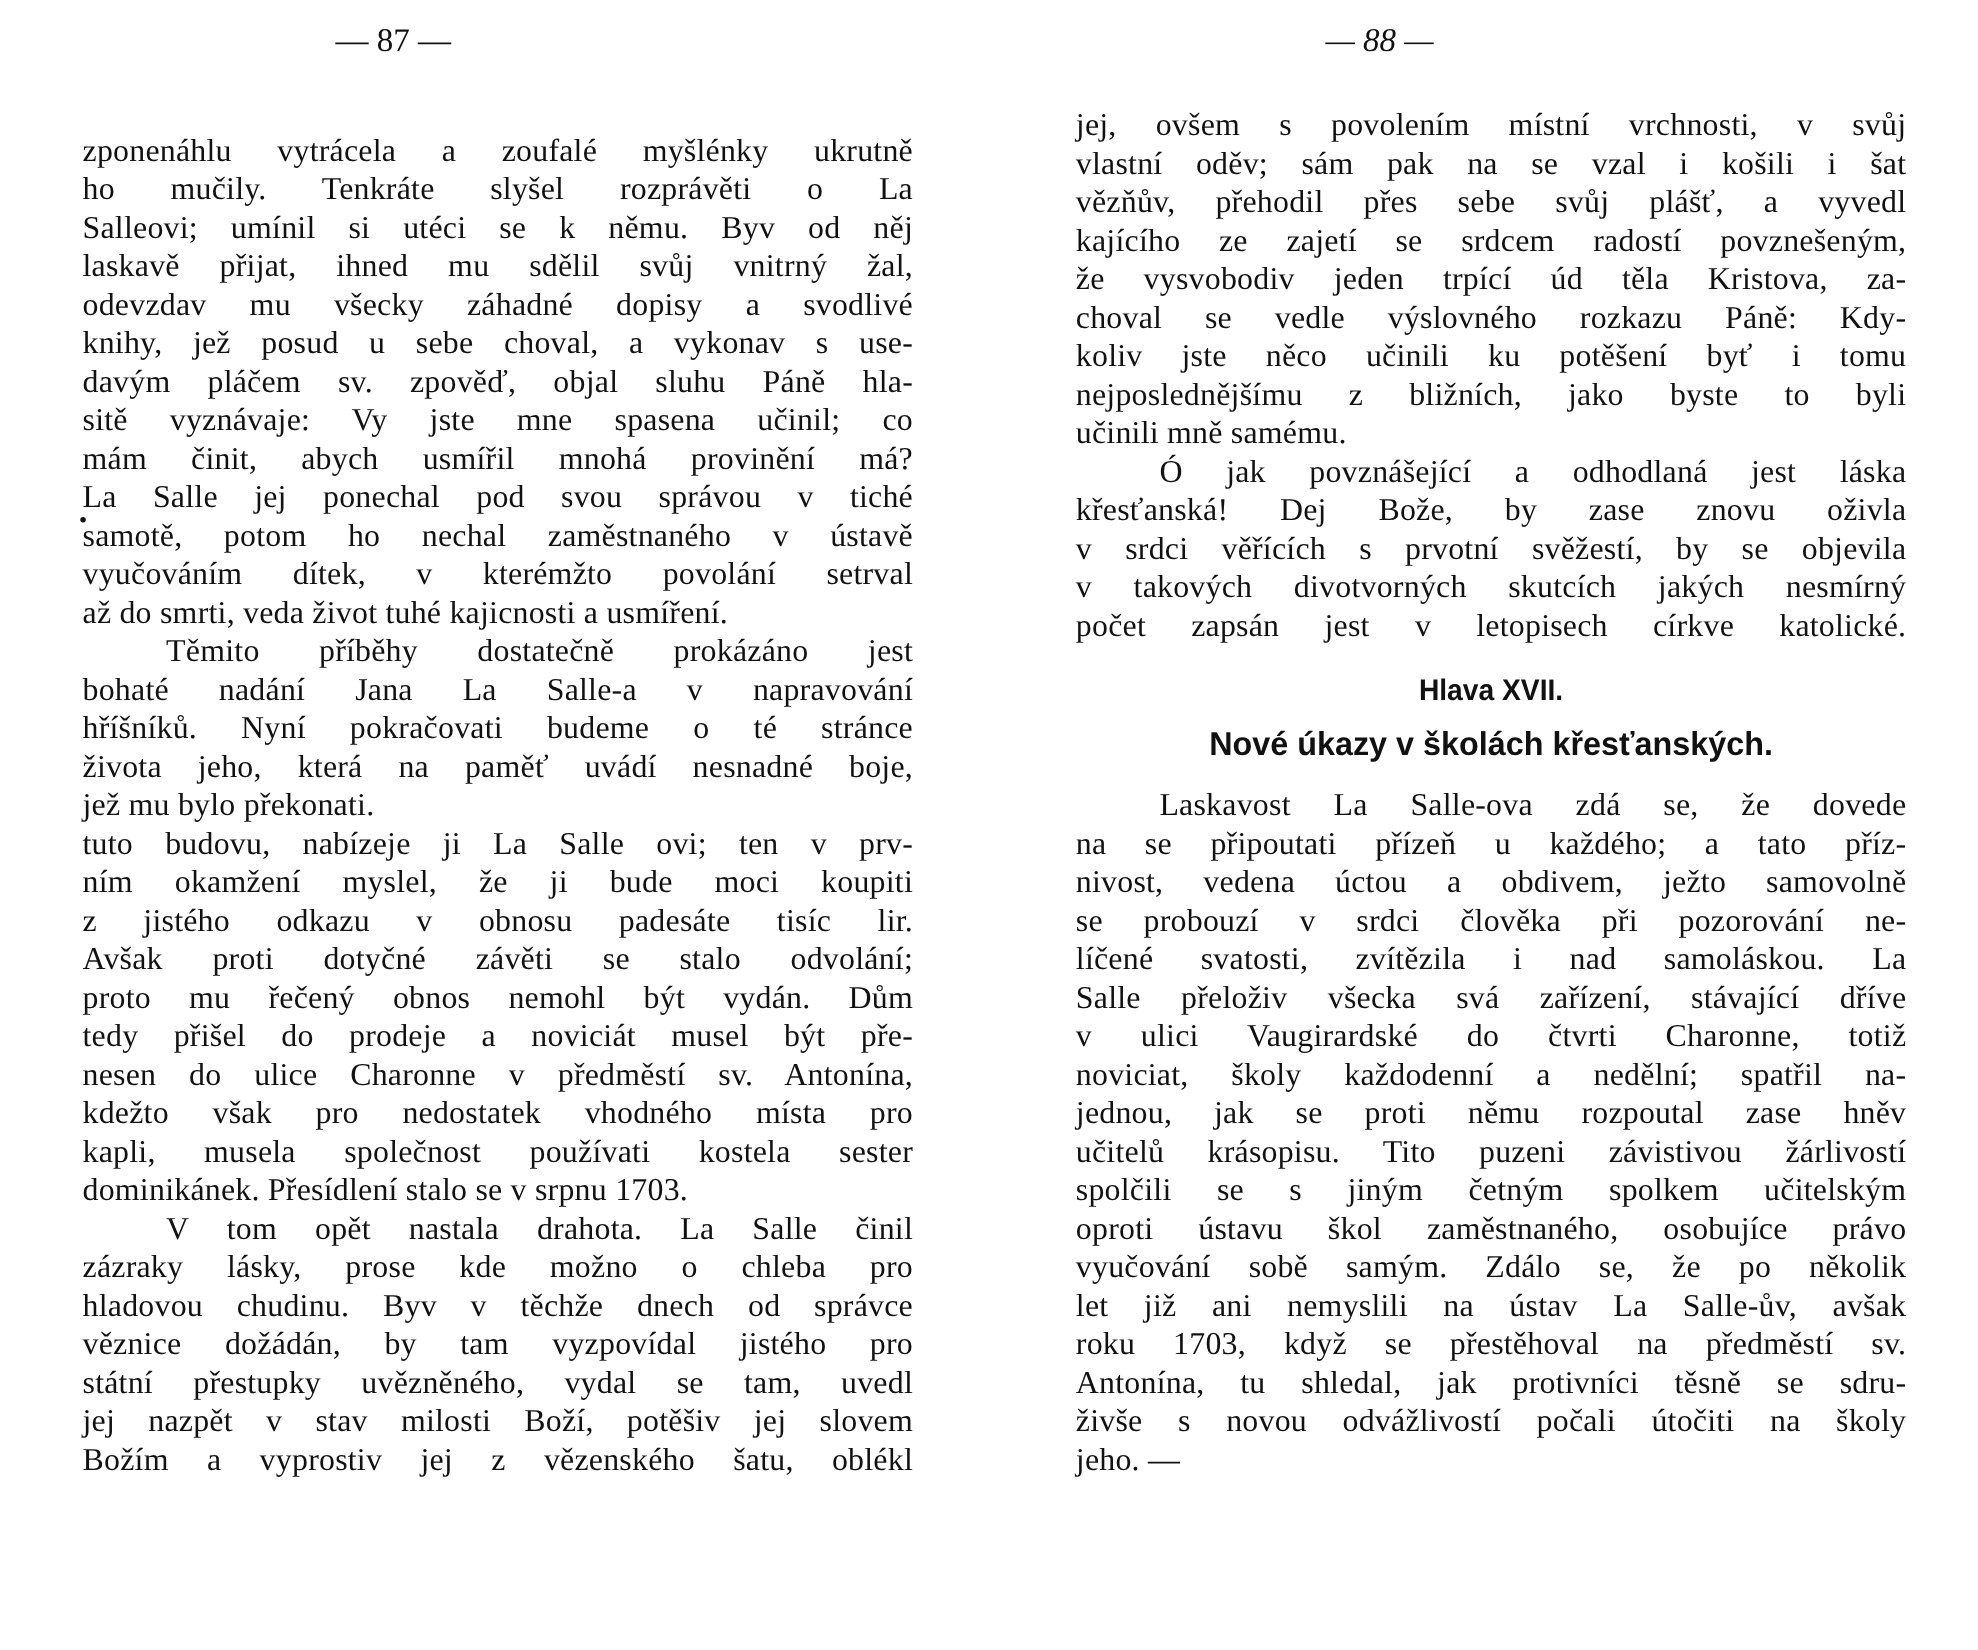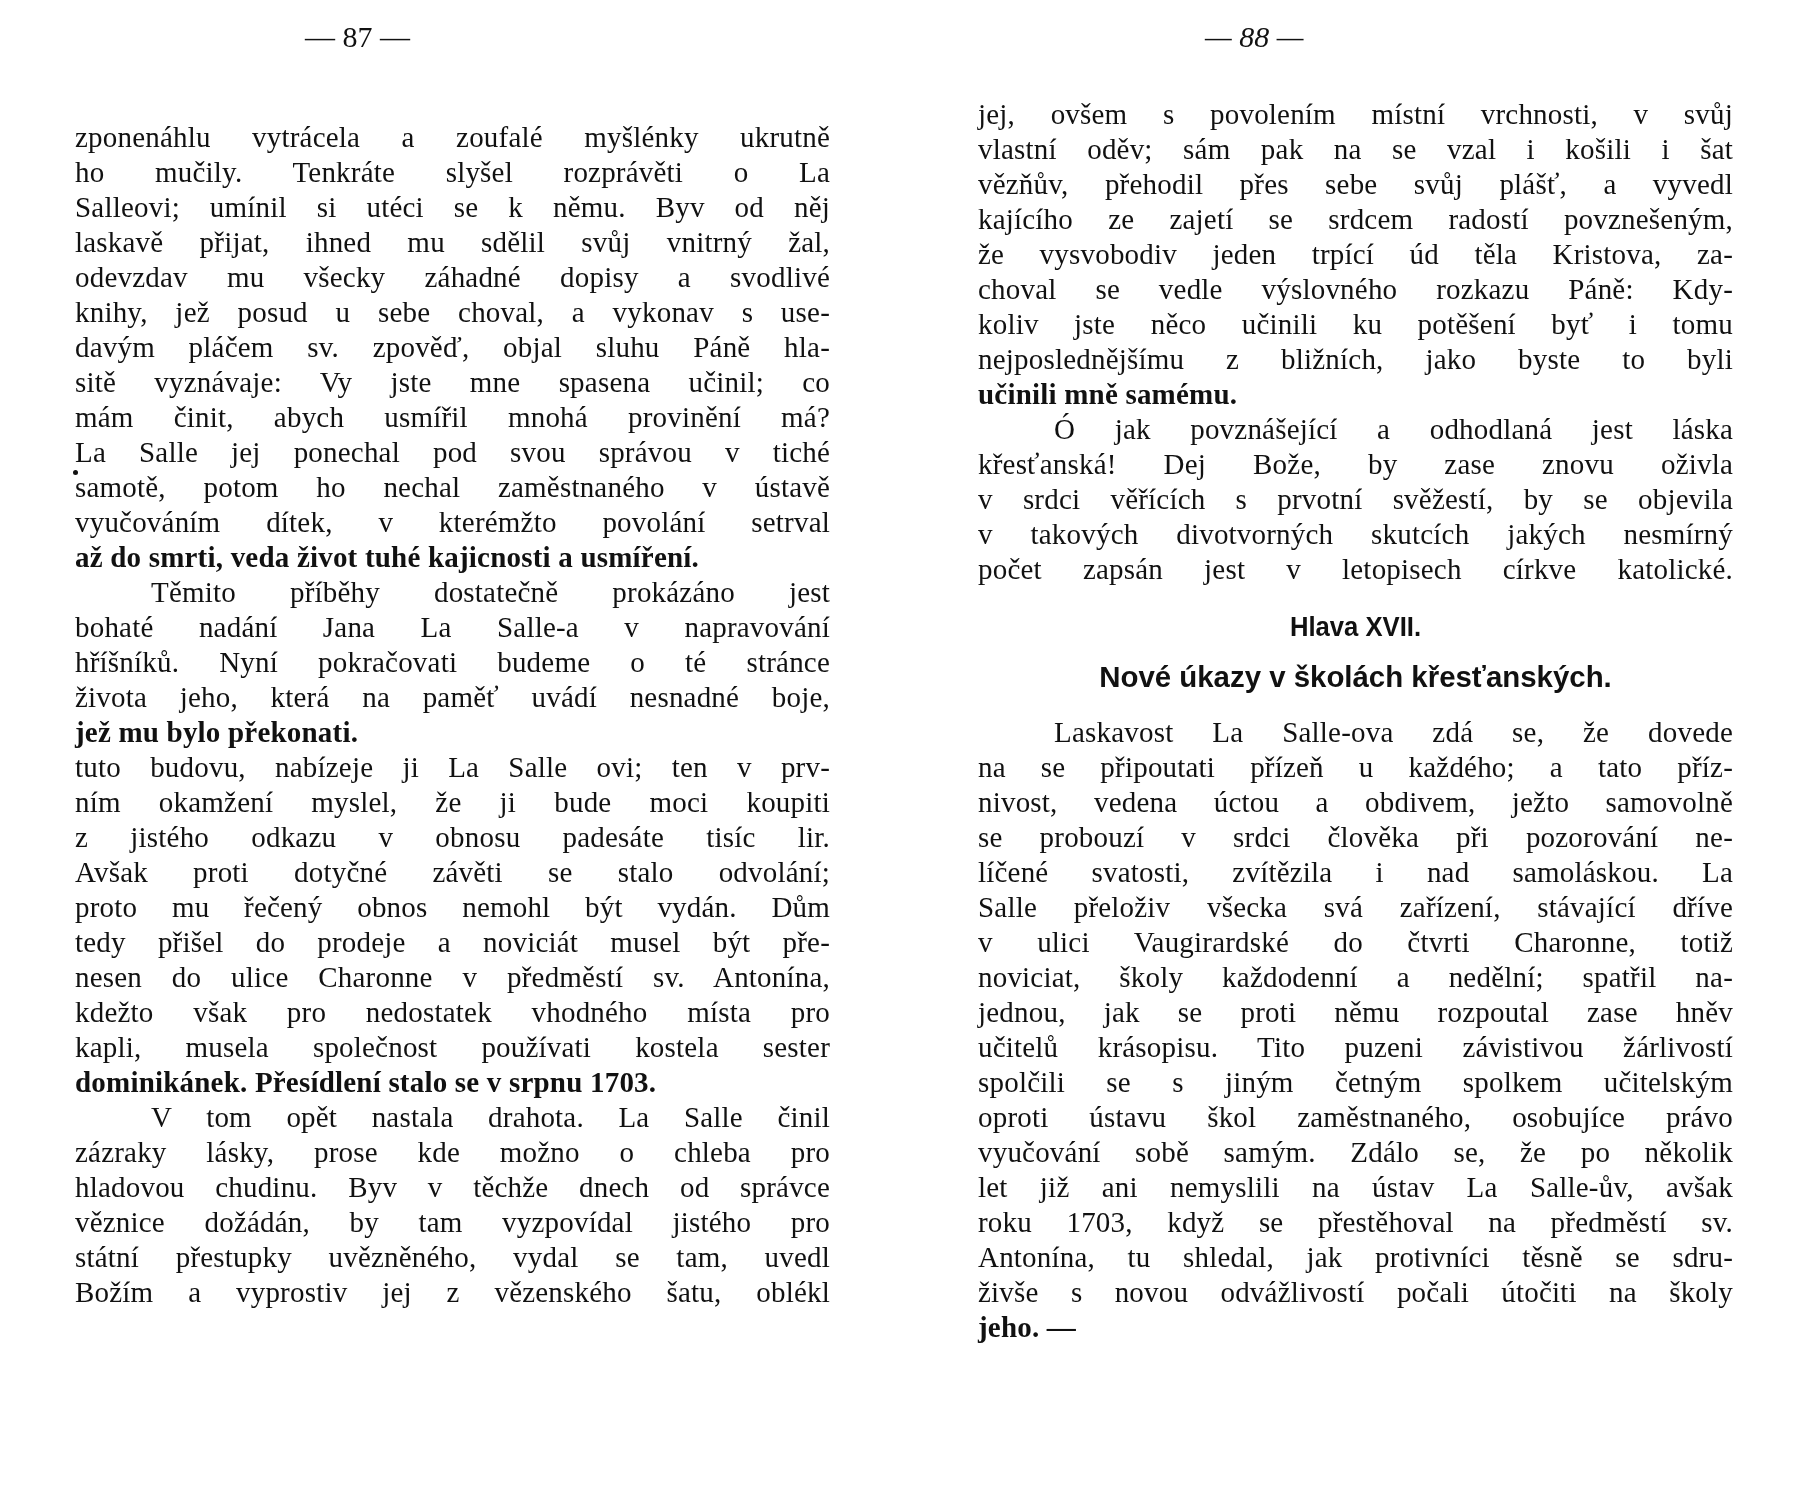--- a/index.html
+++ b/index.html
@@ -11,21 +11,21 @@
   #pn-left { left: 305px; }
   #pn-right { left: 1205px; font-style: italic; }
   .column { position: absolute; width: 755px; }
   #col-left { left: 75px; top: 120px; }
   #col-right { left: 978px; top: 97px; }
   .line {
     font-family: "Liberation Serif", serif; font-size: 29px; height: 35px; line-height: 35px;
     text-align: justify; text-align-last: justify; white-space: nowrap; overflow: visible;
     letter-spacing: 0.2px;
   }
-  .line.last { text-align: right; text-align-last: left; font-weight: bold; }
+  .line.last { text-align: right; text-align-last: left; }
   .line.indent { padding-left: 76px; }
   .heading-chapter {
     font-family: "Liberation Sans", sans-serif; font-weight: bold; font-size: 27px;
     text-align: center; height: 50px; line-height: 36px; margin-top: 22px;
     transform: scaleX(0.95);
   }
   .heading-title {
     font-family: "Liberation Sans", sans-serif; font-weight: bold; font-size: 30px;
     text-align: center; height: 56px; line-height: 36px;
     transform: scaleX(0.98);
@@ -67,20 +67,21 @@
     <div class="line">tedy přišel do prodeje a noviciát musel být pře-</div>
     <div class="line">nesen do ulice Charonne v předměstí sv. Antonína,</div>
     <div class="line">kdežto však pro nedostatek vhodného místa pro</div>
     <div class="line">kapli, musela společnost používati kostela sester</div>
     <div class="line last">dominikánek. Přesídlení stalo se v srpnu 1703.</div>
     <div class="line indent">V tom opět nastala drahota. La Salle činil</div>
     <div class="line">zázraky lásky, prose kde možno o chleba pro</div>
     <div class="line">hladovou chudinu. Byv v těchže dnech od správce</div>
     <div class="line">věznice dožádán, by tam vyzpovídal jistého pro</div>
     <div class="line">státní přestupky uvězněného, vydal se tam, uvedl</div>
+    <div class="line">jej nazpět v stav milosti Boží, potěšiv jej slovem</div>
     <div class="line">Božím a vyprostiv jej z vězenského šatu, oblékl</div>
   </div>
 
 <div id="col-right" class="column">
   <div id="right-before">
       <div class="line">jej, ovšem s povolením místní vrchnosti, v svůj</div>
       <div class="line">vlastní oděv; sám pak na se vzal i košili i šat</div>
       <div class="line">vězňův, přehodil přes sebe svůj plášť, a vyvedl</div>
       <div class="line">kajícího ze zajetí se srdcem radostí povznešeným,</div>
       <div class="line">že vysvobodiv jeden trpící úd těla Kristova, za-</div>

